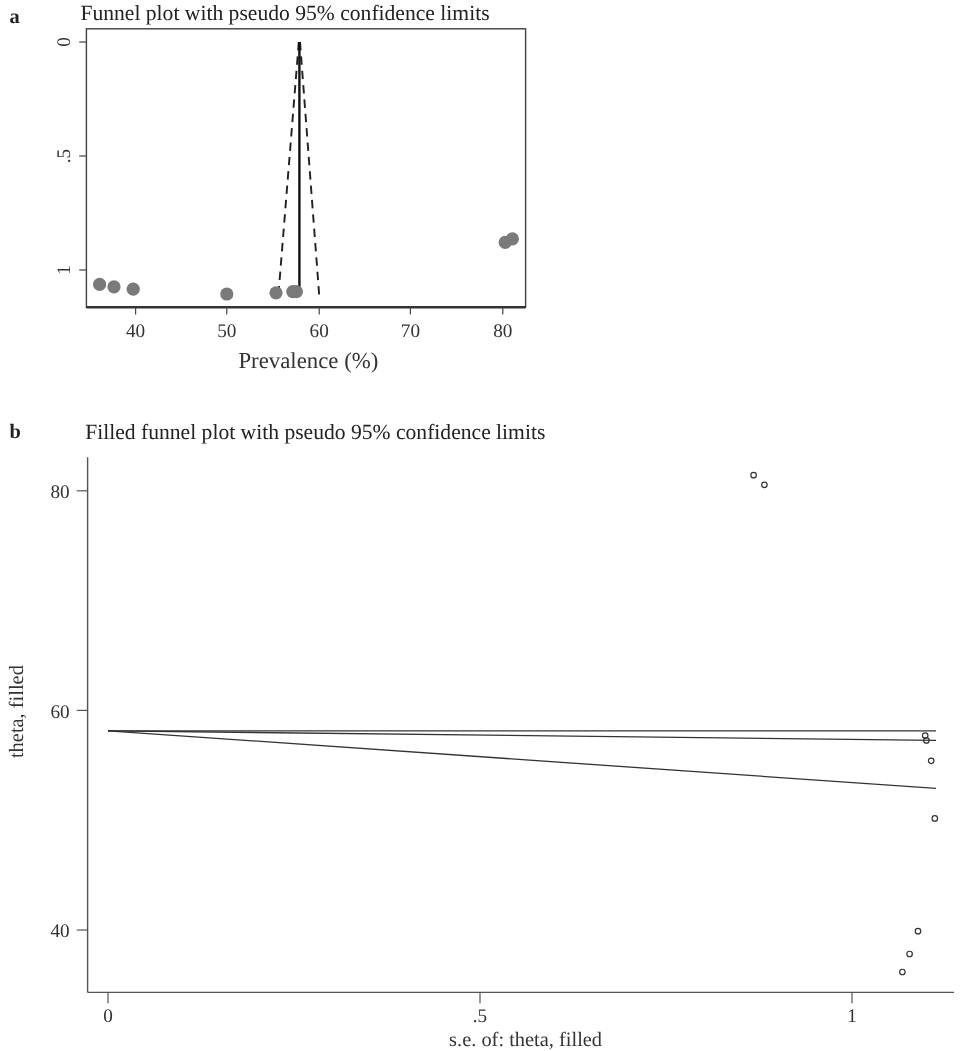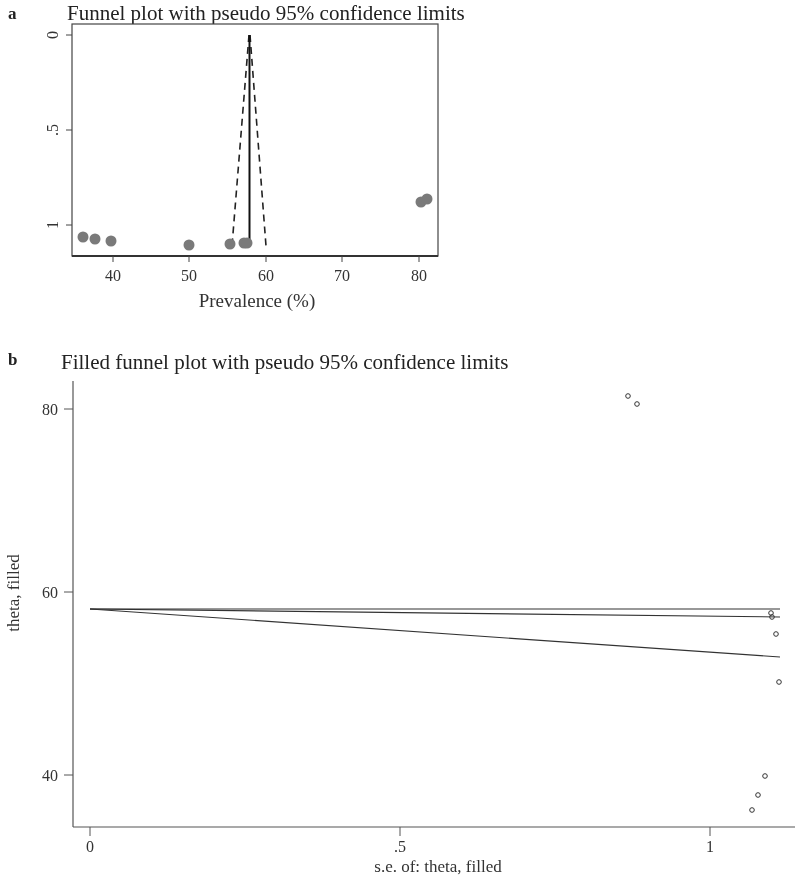--- a/index.html
+++ b/index.html
@@ -1,30 +1,30 @@
 <!DOCTYPE html>
 <html><head>
 <meta charset="utf-8">
 <style>
   html, body { margin:0; padding:0; background:#ffffff; }
   body { width:800px; height:876px; position:relative; overflow:hidden; font-family:"Liberation Serif", "DejaVu Serif", serif; color:#222; }
   .panel-label { position:absolute; font-weight:bold; font-size:17px; }
-  .title { position:absolute; font-size:21px; white-space:nowrap; }
+  .title { position:absolute; font-size:18px; white-space:nowrap; }
   svg { position:absolute; left:0; top:0; }
   .tick-text { font-family:"Liberation Serif", "DejaVu Serif", serif; font-size:16px; fill:#333; }
   .axis-label { font-family:"Liberation Serif", "DejaVu Serif", serif; font-size:17px; fill:#333; }
 </style>
 </head>
 <body>
 
 <div class="panel-label" style="left:8px; top:4px;">a</div>
 <div class="title" style="left:67px; top:1px;">Funnel plot with pseudo 95% confidence limits</div>
 
 <div class="panel-label" style="left:8px; top:350px;">b</div>
-<div class="title" style="left:61px; top:350px;">Filled funnel plot with pseudo 95% confidence limits</div>
+<div class="title" style="left:71px; top:350px;">Filled funnel plot with pseudo 95% confidence limits</div>
 
 <svg width="800" height="876" viewBox="0 0 800 876">
 
   <g>
     <rect x="72" y="24" width="366" height="232" fill="#fff" stroke="#444" stroke-width="1.2"></rect>
     <line x1="72" y1="256" x2="438" y2="256" stroke="#333" stroke-width="2"></line>
 
     <g stroke="#444" stroke-width="1">
       <line x1="66" y1="35" x2="72" y2="35"></line>
       <line x1="66" y1="130" x2="72" y2="130"></line>

